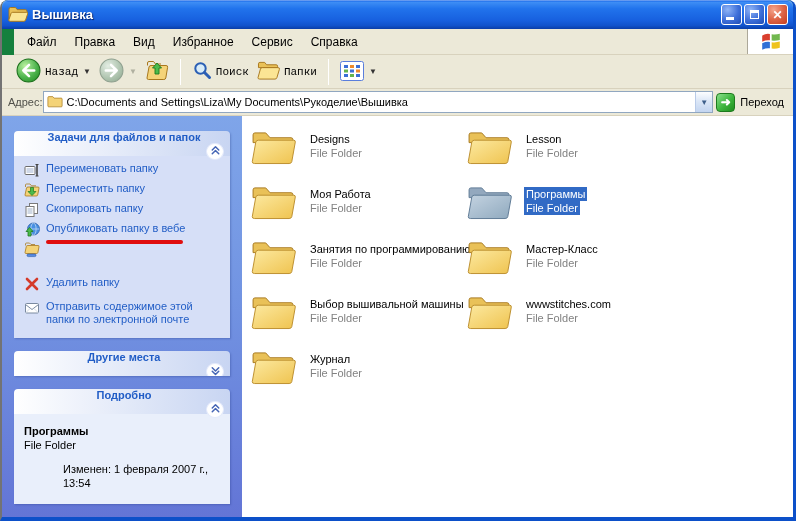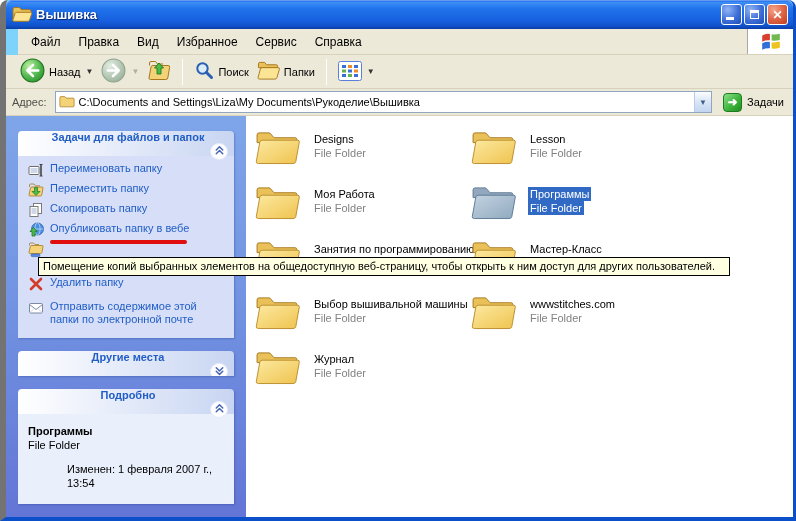--- a/index.html
+++ b/index.html
@@ -1,19 +1,19 @@
 <!DOCTYPE html>
 <html><head>
 <meta charset="utf-8">
 <style>
   * { margin:0; padding:0; box-sizing:border-box; }
   html,body { width:796px; height:521px; background:#fff; overflow:hidden;
               font-family:"Liberation Sans", sans-serif; font-size:11px; }
   .window { position:absolute; inset:0; display:flex; flex-direction:column;
-            background:#7dd3fc; border-left:6px solid #737373; border-right:3px solid #0C50C9;
+            background:#15803d; border-left:2px solid #737373; border-right:3px solid #0C50C9;
             border-bottom:4px solid #0C50C9; border-radius:8px 8px 0 0; }
   
   .titlebar { height:29px; flex:0 0 29px; display:flex; align-items:center; padding:0 5px 0 6px;
     border-radius:6px 6px 0 0;
     background:linear-gradient(180deg,#0A58E4 0%,#3D8DF5 8%,#2173EC 30%,#1760DF 70%,#1153CC 88%,#0A3EA8 100%);
     box-shadow:inset 0 1px 0 rgba(255,255,255,.35); }
   .titlebar-icon { width:20px; height:18px; margin-right:4px; }
   .title-text { color:#fff; font-weight:bold; font-size:13px; text-shadow:1px 1px 1px #0A246A; }
   .win-controls { margin-left:auto; display:flex; gap:2px; }
   .wbtn { width:21px; height:21px; border:1px solid #fff; border-radius:3px; position:relative;
@@ -27,26 +27,26 @@
   .menubar { height:26px; flex:0 0 26px; display:flex; align-items:stretch; background:#ECE9D8;
              border-bottom:1px solid #D8D2BD;margin-left:12px; }
   .menu-items { display:flex; align-items:center; padding-left:4px; }
   .menu-item { padding:0 9px; color:#000; font-size:12px; cursor:default; }
   .logo-box { margin-left:auto; width:46px; border-left:1px solid #ACA899; background:#fff;
               display:flex; align-items:center; justify-content:center; }
   
   .toolbar { height:34px; flex:0 0 34px; display:flex; align-items:center; background:#ECE9D8;
              border-bottom:1px solid #D8D2BD; padding-left:10px; }
   .tbtn { display:flex; align-items:center; gap:4px; padding:2px 4px; border-radius:3px; cursor:pointer; }
-  .tbtn .tlabel { font-size:11px; color:#000; }
+  .tbtn .tlabel { font-size:11px; color:#000;font-family:Liberation Mono, monospace; }
   .drop { font-size:8px; color:#333; margin-left:1px; }
   .tsep { width:1px; height:26px; background:#C9C5B0; border-right:1px solid #fff; margin:0 7px; }
   
   .addressbar { height:27px; flex:0 0 27px; display:flex; align-items:center; background:#ECE9D8;
-                border-bottom:1px solid #D8D2BD; padding:0 6px; gap:8px; }
+                border-bottom:1px solid #D8D2BD; padding:0 6px; gap:0; }
   .addr-label { color:#50504a; }
   .addr-combo { flex:1; height:22px; background:#fff; border:1px solid #91A7C0; display:flex;
                 align-items:center; padding-left:3px; gap:4px; cursor:text; }
   .addr-path { flex:1; color:#000; white-space:nowrap; overflow:hidden; }
   .addr-drop { width:17px; height:20px; display:flex; align-items:center; justify-content:center;
                background:linear-gradient(180deg,#FDFEFF 0%,#DCE7F7 45%,#C3D5F0 100%);
                border-left:1px solid #B9CBE8; color:#3E5F8A; font-size:8px; cursor:pointer; }
   .go-btn { display:flex; align-items:center; gap:5px; padding:0 3px; cursor:pointer; }
   .go-circle { width:19px; height:19px; border-radius:4px; border:1px solid #1E7A1E;
                background:linear-gradient(135deg,#8CE08C 0%,#3DB53D 55%,#1F8F1F 100%);
@@ -206,21 +206,21 @@
     <span class="addr-label">Адрес:</span>
     <span class="addr-combo">
       <span id="ic-addr-folder"><svg viewBox="0 0 18 14" width="16" height="13">
             <path d="M1 12 L1 2.5 Q1 1.5 2 1.5 L6.5 1.5 L8 3.2 L16 3.2 Q17 3.2 17 4.2 L17 12 Q17 13 16 13 L2 13 Q1 13 1 12 Z" fill="#F4D378" stroke="#A8781D" stroke-width=".8"></path>
           </svg></span>
       <span class="addr-path">C:\Documents and Settings\Liza\My Documents\Рукоделие\Вышивка</span>
       <span class="addr-drop">▼</span>
     </span>
     <span class="go-btn">
       <span class="go-circle">➜</span>
-      <span>Задачи</span>
+      <span>Переход</span>
     </span>
   </div>
 
   <div class="content">
 
     <div class="sidebar">
       <div class="panel">
         <div class="panel-header">
           <span class="panel-title">Задачи для файлов и папок</span>
           <span class="chev-btn">
@@ -463,14 +463,13 @@
             <span class="tile-labels">
               <span class="tile-name">Журнал</span>
               <span class="tile-type">File Folder</span>
             </span>
           </div>
         </div>
     </div>
   </div>
 
   <div class="red-underline"></div>
-  <div class="tooltip">Помещение копий выбранных элементов на общедоступную веб-страницу, чтобы открыть к ним доступ для других пользователей.</div>
 </div>
 
 </body></html>

